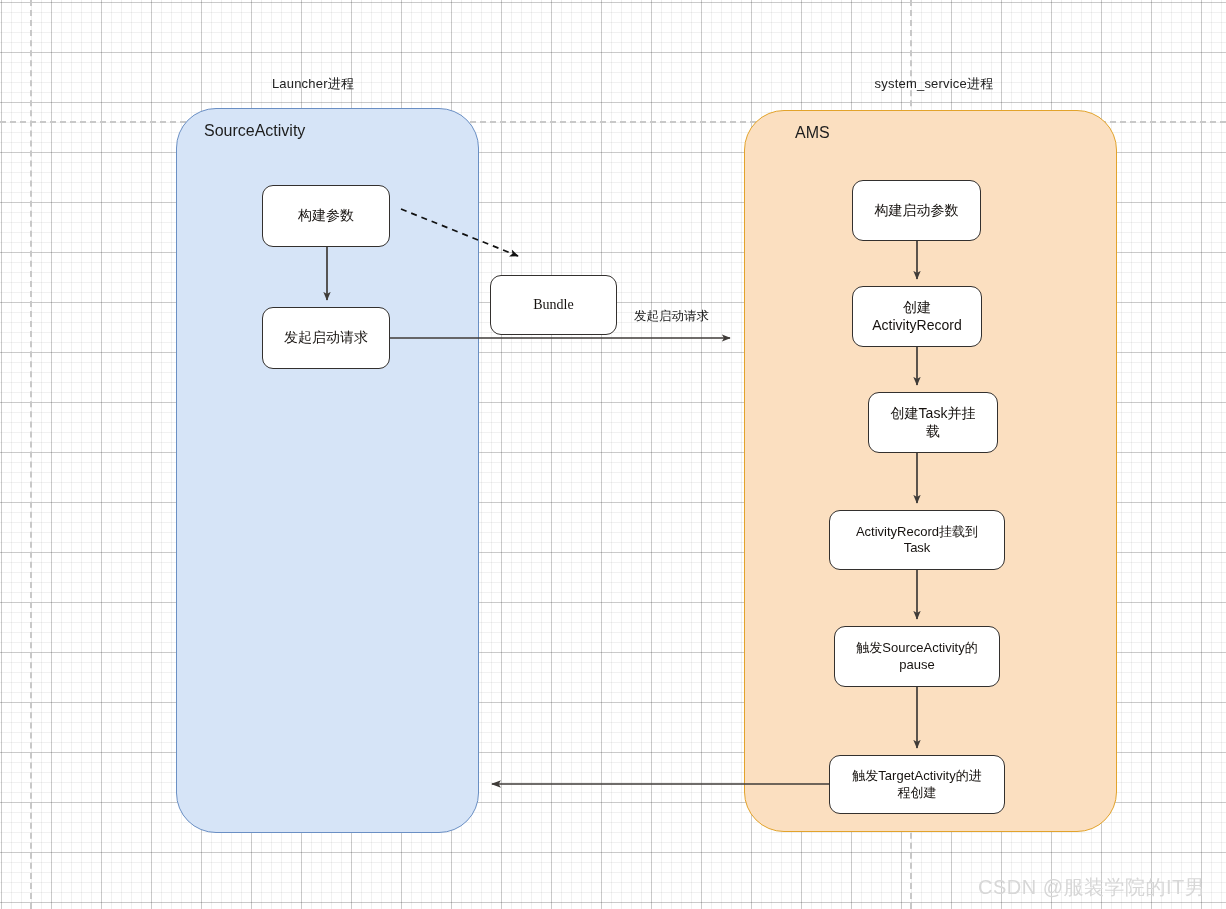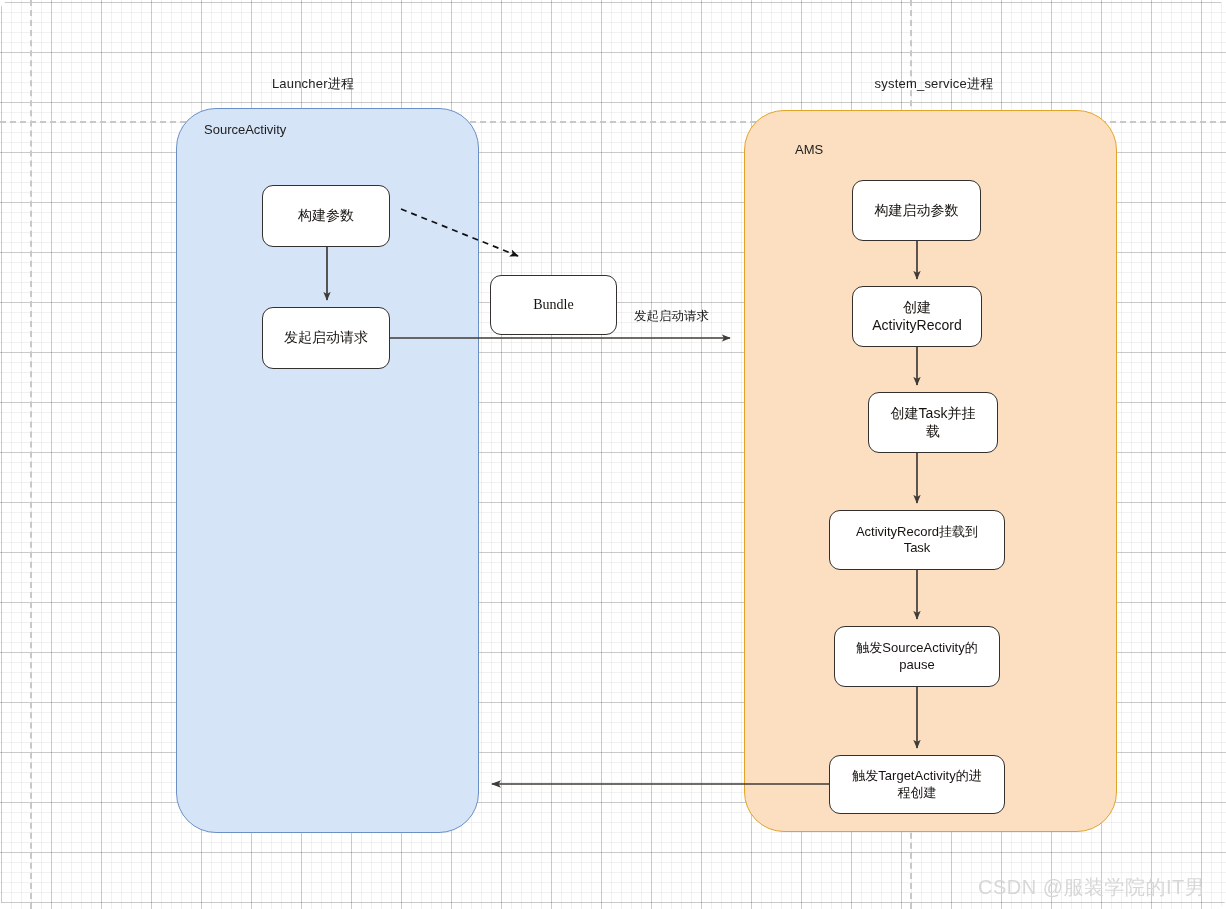--- a/index.html
+++ b/index.html
@@ -16,21 +16,20 @@
     height: 909px;
     overflow: hidden;
     background-color: #ffffff;
     background-image:
       linear-gradient(to right, rgba(0,0,0,0.055) 1px, transparent 1px),
       linear-gradient(to bottom, rgba(0,0,0,0.055) 1px, transparent 1px),
       linear-gradient(to right, rgba(0,0,0,0.16) 1px, transparent 1px),
       linear-gradient(to bottom, rgba(0,0,0,0.16) 1px, transparent 1px);
     background-size: 10px 10px, 10px 10px, 50px 50px, 50px 50px;
     background-position: 1px 2px, 1px 2px, 1px 2px, 1px 2px;
-    border-radius: 12px;
   }
   .guide {
     position: absolute;
     z-index: 2;
     pointer-events: none;
   }
   .guide.v {
     width: 0;
     border-left: 2px dashed #c8c8c8;
   }
@@ -59,21 +58,21 @@
     background: #d6e4f7;
     border: 1.4px solid #6a8fc4;
   }
   .container-box.orange {
     background: #fbdfc0;
     border: 1.5px solid #e2a32b;
   }
   .container-label {
     position: absolute;
     z-index: 7;
-    font-size: 13px;
+    font-size: 16px;
     color: #1d1d1d;
     white-space: nowrap;
   }
 
   .node {
     position: absolute;
     z-index: 8;
     box-sizing: border-box;
     background: #ffffff;
     border: 1.6px solid #33302e;
@@ -126,21 +125,21 @@
   <div class="guide v" style="left:910px; top:0;    height:909px;"></div>
   <div class="guide h" style="left:0;     top:121px; width:1226px;"></div>
 
   <div class="proc-label" style="left:177px; top:75px; width:272px;">Launcher进程</div>
   <div class="proc-label" style="left:760px; top:75px; width:348px;">system_service进程</div>
 
   <div class="container-box blue" style="left:176px; top:108px; width:303px; height:725px;"></div>
   <div class="container-box orange" style="left:744px; top:110px; width:373px; height:722px;"></div>
 
   <div class="container-label" style="left:204px; top:122px;">SourceActivity</div>
-  <div class="container-label" style="left:795px; top:142px;">AMS</div>
+  <div class="container-label" style="left:795px; top:124px;">AMS</div>
 
   <svg class="edges" viewBox="0 0 1226 909">
     <defs>
       <marker id="arrowSolid" markerWidth="10" markerHeight="10" refX="8.2" refY="4" orient="auto" markerUnits="userSpaceOnUse">
         <path d="M0,0.3 L9,4 L0,7.7 L2.2,4 Z" fill="#3f3b38"></path>
       </marker>
       <marker id="arrowSolidL" markerWidth="11" markerHeight="10" refX="9" refY="4.2" orient="auto" markerUnits="userSpaceOnUse">
         <path d="M0,0.4 L10,4.2 L0,8 L2.4,4.2 Z" fill="#3f3b38"></path>
       </marker>
       <marker id="arrowDash" markerWidth="10" markerHeight="10" refX="8.2" refY="4" orient="auto" markerUnits="userSpaceOnUse">

